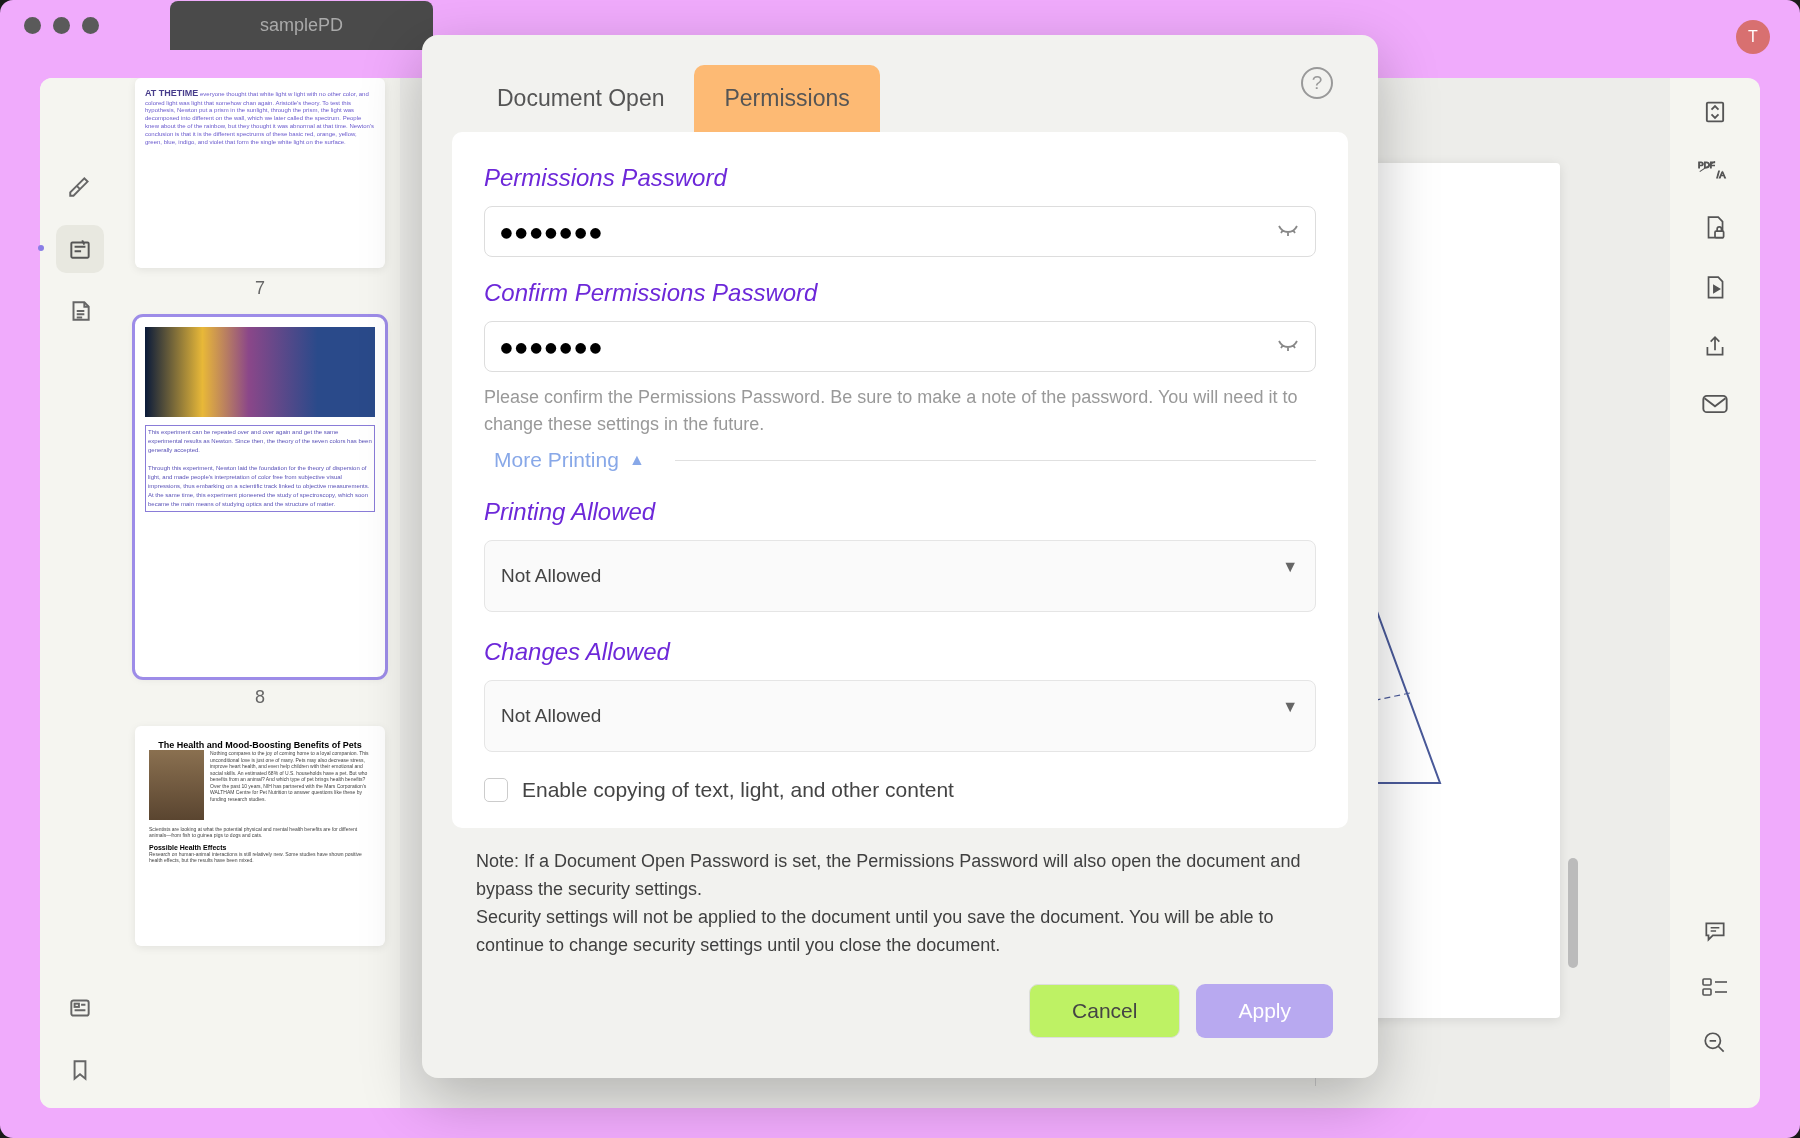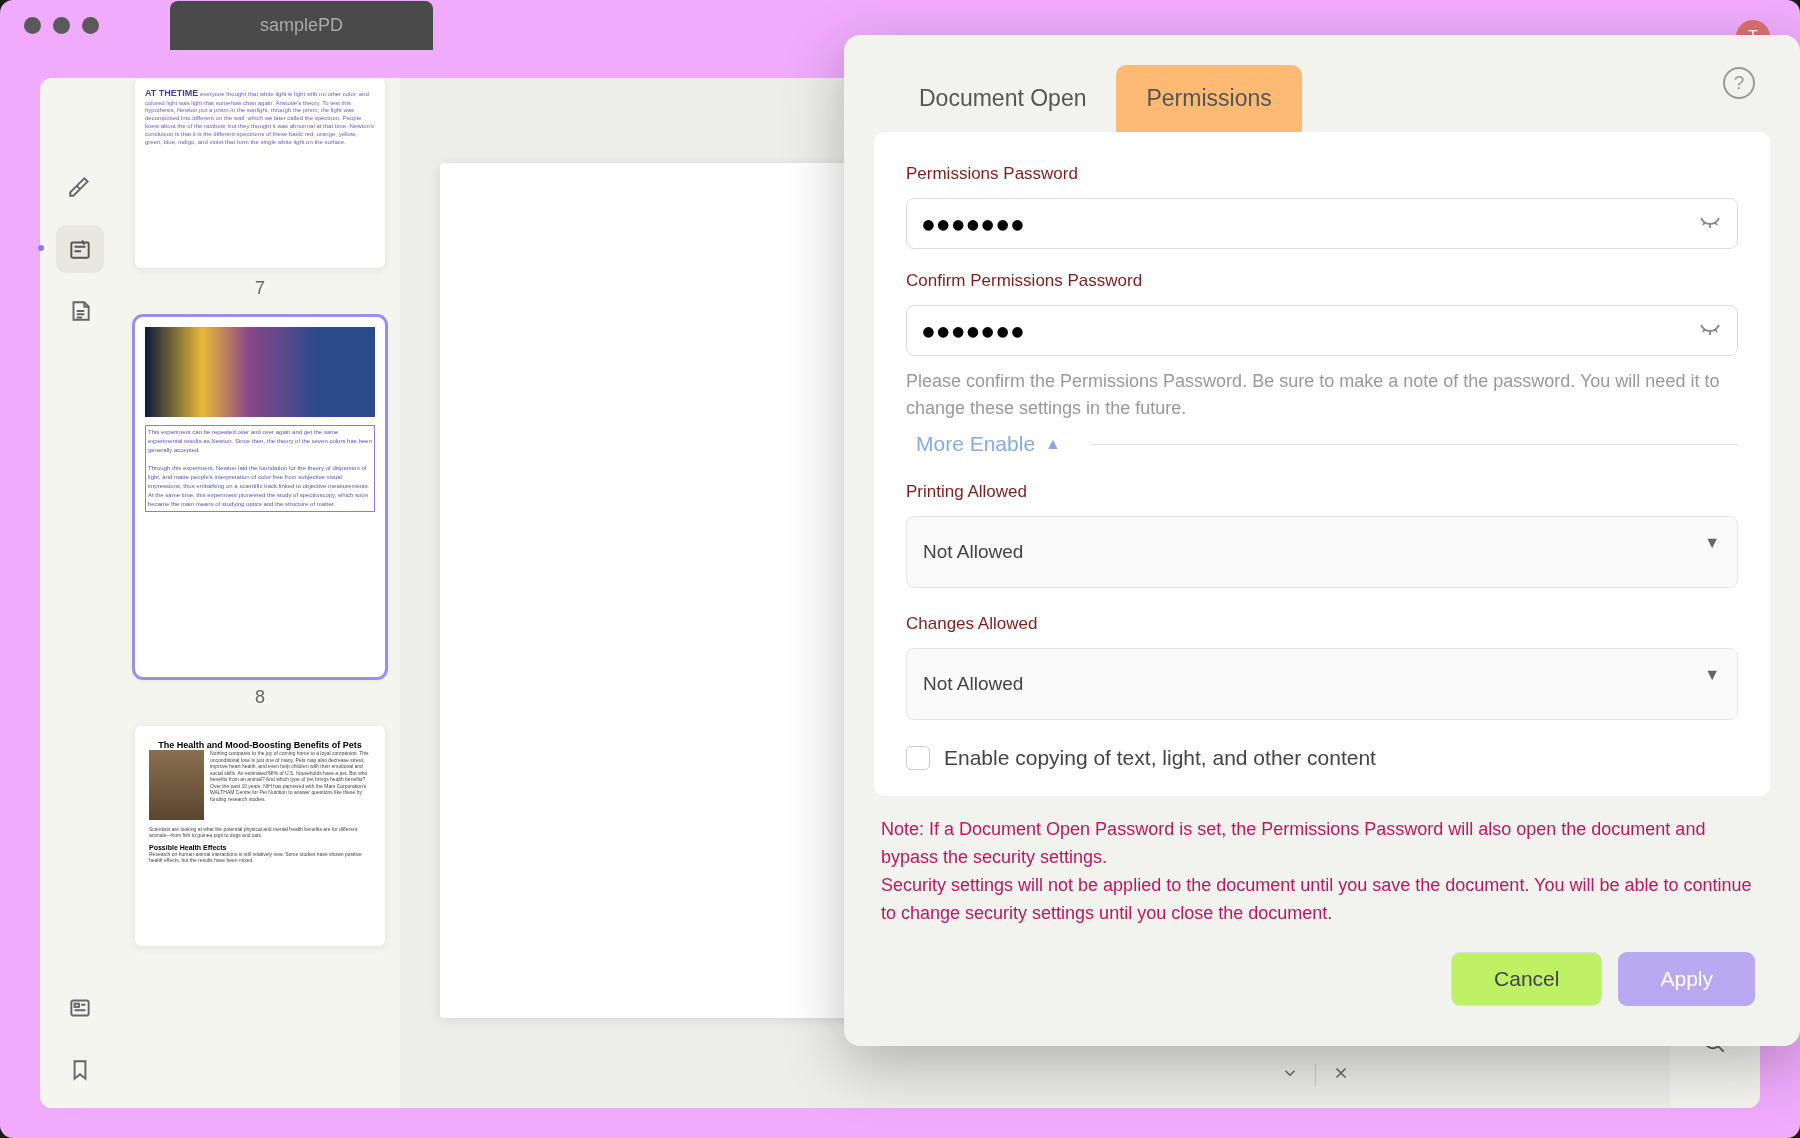--- a/index.html
+++ b/index.html
@@ -35,49 +35,49 @@
     .right-spacer { flex: 1; }
     .right-sidebar svg { color: #555; }
     
     .bottom-toolbar { position: absolute; bottom: 22px; right: 320px; display: flex; align-items: center; gap: 16px; }
     .bottom-toolbar .sep { width: 1px; height: 22px; background: #ccc; }
     
     .scrollbar-track { position: absolute; right: 92px; top: 100px; bottom: 40px; width: 10px; }
     .scrollbar-thumb { position: absolute; width: 10px; height: 110px; top: 680px; background: #bbb; border-radius: 5px; }
     
     
-    .modal-backdrop { position: absolute; inset: 0; background: rgba(0,0,0,0); display: flex; align-items: flex-start; justify-content: flex-end; border-radius: 27px; }
+    .modal-backdrop { position: absolute; inset: 0; background: rgba(0,0,0,0); display: flex; align-items: flex-start; justify-content: center; border-radius: 27px; }
     .modal { margin-top: 35px; width: 956px; background: #f2f2ef; border-radius: 16px; box-shadow: 0 20px 60px rgba(0,0,0,0.25); padding: 0; }
     
     .modal-tabs { display: flex; align-items: center; padding: 30px 45px 0 45px; position: relative; }
     .modal-tab { padding: 20px 30px; font-size: 23px; color: #555; border-radius: 10px 10px 0 0; }
     .modal-tab.active { background: #fdba74; font-weight: 500; }
     .help-icon { position: absolute; right: 45px; top: 32px; width: 32px; height: 32px; border: 2px solid #999; border-radius: 50%; display: flex; align-items: center; justify-content: center; color: #999; font-size: 19px; }
     
     .modal-panel { background: white; margin: 0 30px 20px 30px; border-radius: 10px; padding: 32px 32px 26px 32px; }
-    .form-label { font-size: 17px; color: #7f1d1d; margin-bottom: 14px; }
+    .form-label { font-size: 24px; color: #6d28d9; margin-bottom: 14px; font-style: italic; }
     .input-wrap { position: relative; margin-bottom: 22px; }
     .password-input { width: 100%; padding: 14px 50px 14px 16px; font-size: 18px; border: 1px solid #ddd; border-radius: 8px; letter-spacing: 4px; font-family: monospace; }
     .eye-icon { position: absolute; right: 16px; top: 12px; color: #888; }
     .hint-text { color: #999; font-size: 18px; line-height: 1.5; margin-bottom: 8px; }
     
     .more-options { display: flex; align-items: center; gap: 10px; margin: 10px 0 26px 10px; }
     .more-options-link { color: #88a8e8; font-size: 21px; }
     .more-options-arrow { color: #88a8e8; }
     .more-options-divider { flex: 1; height: 1px; background: #e0e0e0; margin-left: 20px; }
     
     .select-wrap { position: relative; margin-bottom: 26px; }
     .select-input { width: 100%; padding: 24px 16px; font-size: 19px; border: 1px solid #e5e5e5; border-radius: 8px; background: #fafafa; color: #444; appearance: none; }
     .select-arrow { position: absolute; right: 18px; top: 18px; color: #666; pointer-events: none; }
     
     .checkbox-row { display: flex; align-items: center; gap: 14px; }
     .checkbox { width: 24px; height: 24px; border: 1.5px solid #ccc; border-radius: 5px; background: white; }
     .checkbox-label { font-size: 21px; color: #444; }
     
-    .modal-note { padding: 0 45px 24px 37px; color: #be185d; font-size: 18px; line-height: 1.55; }
+    .modal-note { padding: 0 45px 24px 54px; color: #404040; font-size: 18px; line-height: 1.55; }
     
     .modal-buttons { display: flex; justify-content: flex-end; gap: 16px; padding: 0 45px 40px 0; }
     .btn { padding: 14px 42px; font-size: 21px; border-radius: 9px; border: none; cursor: pointer; }
     .btn-cancel { background: #bef264; color: #444; border: 1px solid #ddd; }
     .btn-apply { background: #b8a9f0; color: white; }
     
     .thumb-7 { height: 170px; font-size: 6px; color: #6a5acd; line-height: 1.3; }
     .thumb-7 .title { color: #483d8b; font-size: 9px; font-weight: bold; }
     .thumb-8 { height: 340px; }
     .thumb-8-img { height: 90px; background: linear-gradient(90deg, #0a1a3a 0%, #e8b838 25%, #8b4789 45%, #2a4a8a 75%); margin-bottom: 8px; }
@@ -261,21 +261,21 @@
       <div class="form-label">Confirm Permissions Password</div>
       <div class="input-wrap" style="margin-bottom:12px;">
         <input class="password-input" type="text" value="●●●●●●●" style="">
         <span class="eye-icon"><svg width="24" height="22" viewBox="0 0 24 22" fill="none" stroke="currentColor" stroke-width="1.8">
               <path d="M3 8c2 4 5 6 9 6s7-2 9-6M7 12l-2 3M12 14v4M17 12l2 3"></path>
             </svg></span>
       </div>
       <div class="hint-text">Please confirm the Permissions Password. Be sure to make a note of the password. You will need it to change these settings in the future.</div>
 
       <div class="more-options">
-        <span class="more-options-link">More Enable</span>
+        <span class="more-options-link">More Printing</span>
         <span class="more-options-arrow">▲</span>
         <span class="more-options-divider"></span>
       </div>
 
       <div class="form-label">Printing Allowed</div>
       <div class="select-wrap">
         <div class="select-input">Not Allowed</div>
         <span class="select-arrow">▼</span>
       </div>
 

